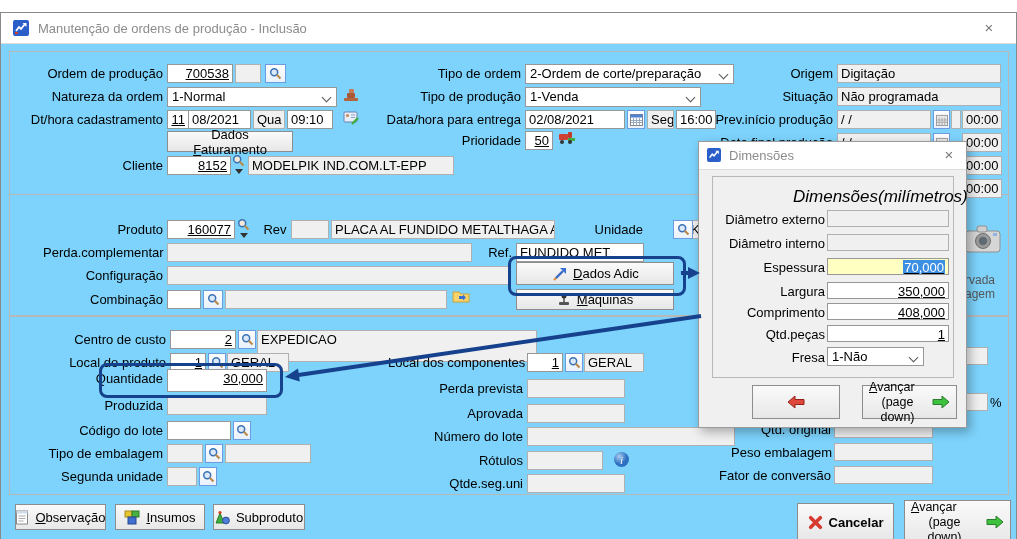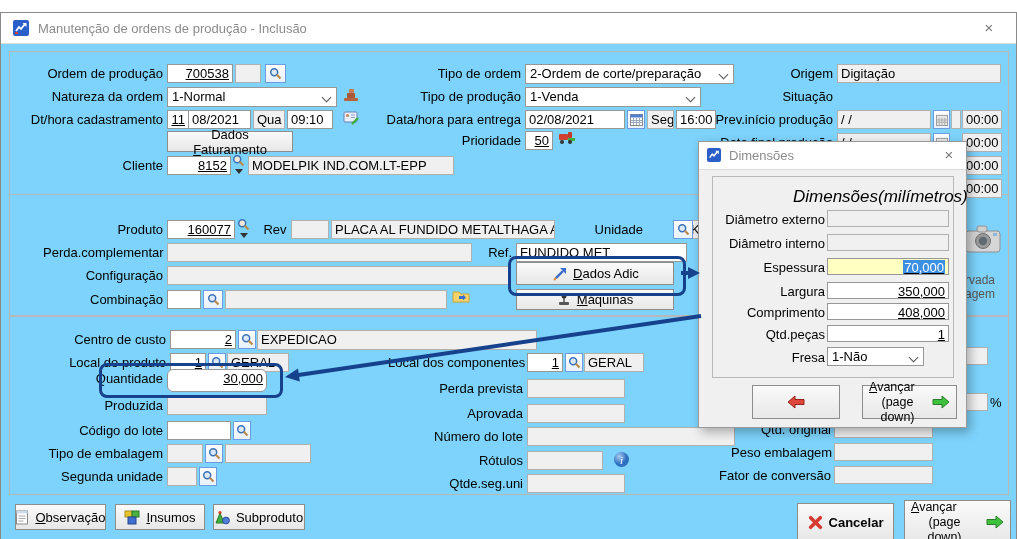--- a/index.html
+++ b/index.html
@@ -137,20 +137,21 @@
           <rect x="11" y="8" width="7" height="3" fill="#3fae3f"></rect>
           <circle cx="5" cy="12" r="2" fill="#333"></circle>
           <circle cx="13" cy="12" r="2" fill="#333"></circle>
         </svg>
   </div>
 
   <div class="lbl" style="left:772px;top:53px;width:60px;">Origem</div>
   <div class="f" style="left:836px;top:51px;width:164px;height:19px;">Digitação</div>
 
   <div class="lbl" style="left:767px;top:76px;width:65px;">Situação</div>
+  <div class="f" style="left:836px;top:74px;width:164px;height:19px;">Não programada</div>
 
   <div class="lbl" style="left:707px;top:99px;width:125px;">Prev.início produção</div>
   <div class="f" style="left:836px;top:97px;width:94px;height:19px;">/ /</div>
   <div class="sq" style="left:932px;top:97px;width:17px;height:19px;">
     <svg width="12" height="12" viewBox="0 0 13 13">
           <rect x="0.5" y="1.5" width="12" height="11" fill="#e9e9e9" stroke="#999"></rect>
           <g stroke="#aaa">
             <line x1="3.5" y1="4" x2="3.5" y2="12"></line>
             <line x1="6.5" y1="4" x2="6.5" y2="12"></line>
             <line x1="9.5" y1="4" x2="9.5" y2="12"></line>
@@ -194,21 +195,21 @@
   <div class="sq" style="left:672px;top:207px;width:20px;height:19px;">
     <svg width="13" height="13" viewBox="0 0 12 12">
           <circle cx="4.8" cy="4.8" r="3.2" fill="#dce9f8" stroke="#3a72b8" stroke-width="1.4"></circle>
           <line x1="7.2" y1="7.2" x2="10.6" y2="10.6" stroke="#b98a4a" stroke-width="2"></line>
         </svg>
   </div>
 
   <div class="lbl" style="left:42px;top:232px;width:120px;">Perda.complementar</div>
   <div class="f" style="left:166px;top:230px;width:305px;height:19px;"></div>
   <div class="lbl" style="left:481px;top:232px;width:30px;">Ref.</div>
-  <div class="f fw" style="left:515px;top:230px;width:171px;height:19px;text-decoration:underline;">FUNDIDO MET</div>
+  <div class="f fw" style="left:515px;top:230px;width:128px;height:19px;text-decoration:underline;">FUNDIDO MET</div>
 
   <div class="lbl" style="left:72px;top:255px;width:90px;">Configuração</div>
   <div class="f" style="left:166px;top:253px;width:342px;height:19px;"></div>
   <button class="btn" style="left:515px;top:249px;width:158px;height:23px;">
     <span class="ico" style="position:static;">
       <svg width="16" height="14" viewBox="0 0 16 14">
             <line x1="3" y1="13" x2="11" y2="5" stroke="#e08a30" stroke-width="2"></line>
             <line x1="5" y1="11" x2="12" y2="4" stroke="#3a6fd0" stroke-width="2.4"></line>
             <polygon points="9,1 15,1 15,7" fill="#3a6fd0"></polygon>
           </svg>
@@ -256,34 +257,34 @@
   <div class="frag" style="left:964px;top:274px;">agem</div>
 
   <div class="lbl" style="left:65px;top:319px;width:100px;">Centro de custo</div>
   <div class="f fw num" style="left:169px;top:317px;width:66px;height:19px;">2</div>
   <div class="sq" style="left:237px;top:317px;width:18px;height:19px;">
     <svg width="13" height="13" viewBox="0 0 12 12">
           <circle cx="4.8" cy="4.8" r="3.2" fill="#dce9f8" stroke="#3a72b8" stroke-width="1.4"></circle>
           <line x1="7.2" y1="7.2" x2="10.6" y2="10.6" stroke="#b98a4a" stroke-width="2"></line>
         </svg>
   </div>
-  <div class="f" style="left:256px;top:317px;width:280px;height:20px;">EXPEDICAO</div>
+  <div class="f" style="left:256px;top:317px;width:280px;height:32px;">EXPEDICAO</div>
 
   <div class="lbl" style="left:60px;top:342px;width:105px;">Local do produto</div>
   <div class="f fw num" style="left:169px;top:340px;width:36px;height:19px;">1</div>
   <div class="sq" style="left:207px;top:340px;width:18px;height:19px;">
     <svg width="13" height="13" viewBox="0 0 12 12">
           <circle cx="4.8" cy="4.8" r="3.2" fill="#dce9f8" stroke="#3a72b8" stroke-width="1.4"></circle>
           <line x1="7.2" y1="7.2" x2="10.6" y2="10.6" stroke="#b98a4a" stroke-width="2"></line>
         </svg>
   </div>
   <div class="f" style="left:226px;top:340px;width:62px;height:19px;">GERAL</div>
 
   <div class="lbl" style="left:90px;top:358px;width:72px;">Quantidade</div>
-  <div class="f fw num" style="left:166px;top:356px;width:100px;height:23px;border-radius:6px;">30,000</div>
+  <div class="f fw num" style="left:166px;top:356px;width:100px;height:23px;">30,000</div>
   <div class="hl" style="left:98px;top:350px;width:178px;height:29px;"></div>
 
   <div class="lbl" style="left:97px;top:385px;width:65px;">Produzida</div>
   <div class="f" style="left:166px;top:383px;width:100px;height:19px;"></div>
 
   <div class="lbl" style="left:67px;top:410px;width:95px;">Código do lote</div>
   <div class="f fw" style="left:166px;top:408px;width:64px;height:19px;"></div>
   <div class="sq" style="left:232px;top:408px;width:18px;height:19px;">
     <svg width="13" height="13" viewBox="0 0 12 12">
           <circle cx="4.8" cy="4.8" r="3.2" fill="#dce9f8" stroke="#3a72b8" stroke-width="1.4"></circle>

